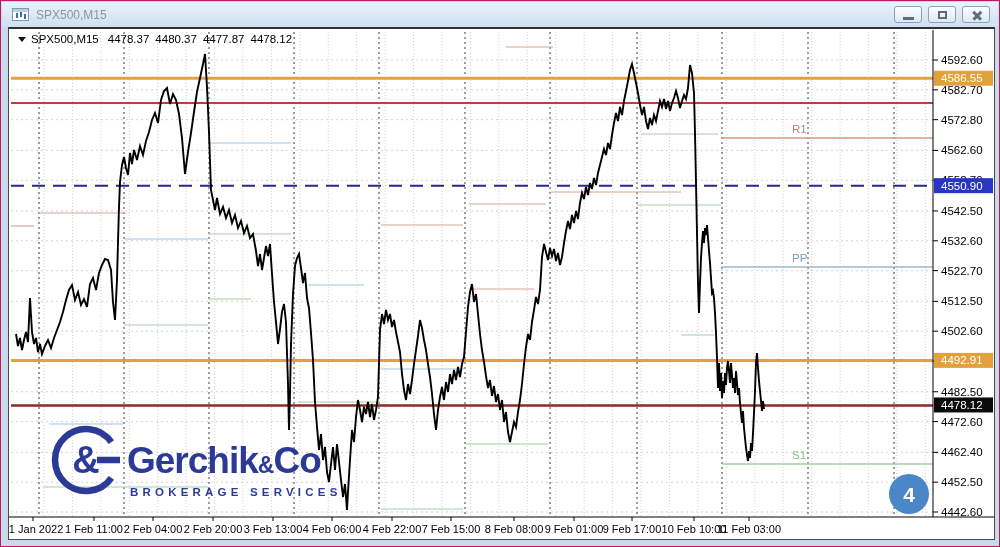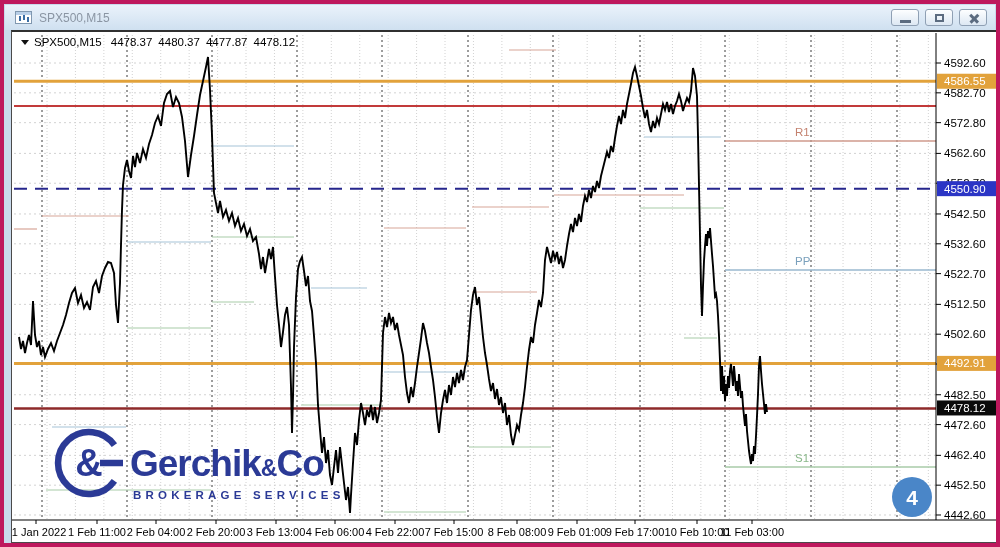--- a/index.html
+++ b/index.html
@@ -1,17 +1,17 @@
 <!DOCTYPE html>
 <html><head>
 <meta charset="utf-8">
 <style>
   html,body{margin:0;padding:0;background:#9db4c8;}
   *{box-sizing:border-box;}
-  .window{position:relative;width:1000px;height:547px;background:#c9daec;border:4px solid #be185d;
+  .window{position:relative;width:1000px;height:547px;background:#c9daec;border:1px solid #be185d;
           font-family:"Liberation Sans","DejaVu Sans",sans-serif;overflow:hidden;}
   .titlebar{position:absolute;left:1px;top:1px;right:1px;height:25px;
             background:linear-gradient(#eaf2fb,#cfe0f0);display:flex;align-items:center;padding-left:10px;}
   .app-icon{width:17px;height:13px;border:1px solid #8098b0;background:#fff;position:relative;margin-right:7px;flex:0 0 auto;}
   .app-icon::before{content:"";position:absolute;left:0;top:0;right:0;height:3px;background:#b8cfe8;}
   .app-icon::after{content:"";position:absolute;left:3px;bottom:2px;width:2px;height:5px;background:#3a6ea5;
                    box-shadow:4px -1px 0 #3a6ea5,8px 1px 0 #3a6ea5;}
   .title{font-size:12px;color:#8a95a3;}
   .win-buttons{position:absolute;right:8px;top:4px;display:flex;gap:6px;}
   .winbtn{width:28px;height:17px;border:1px solid #8fa0b4;border-radius:3px;

